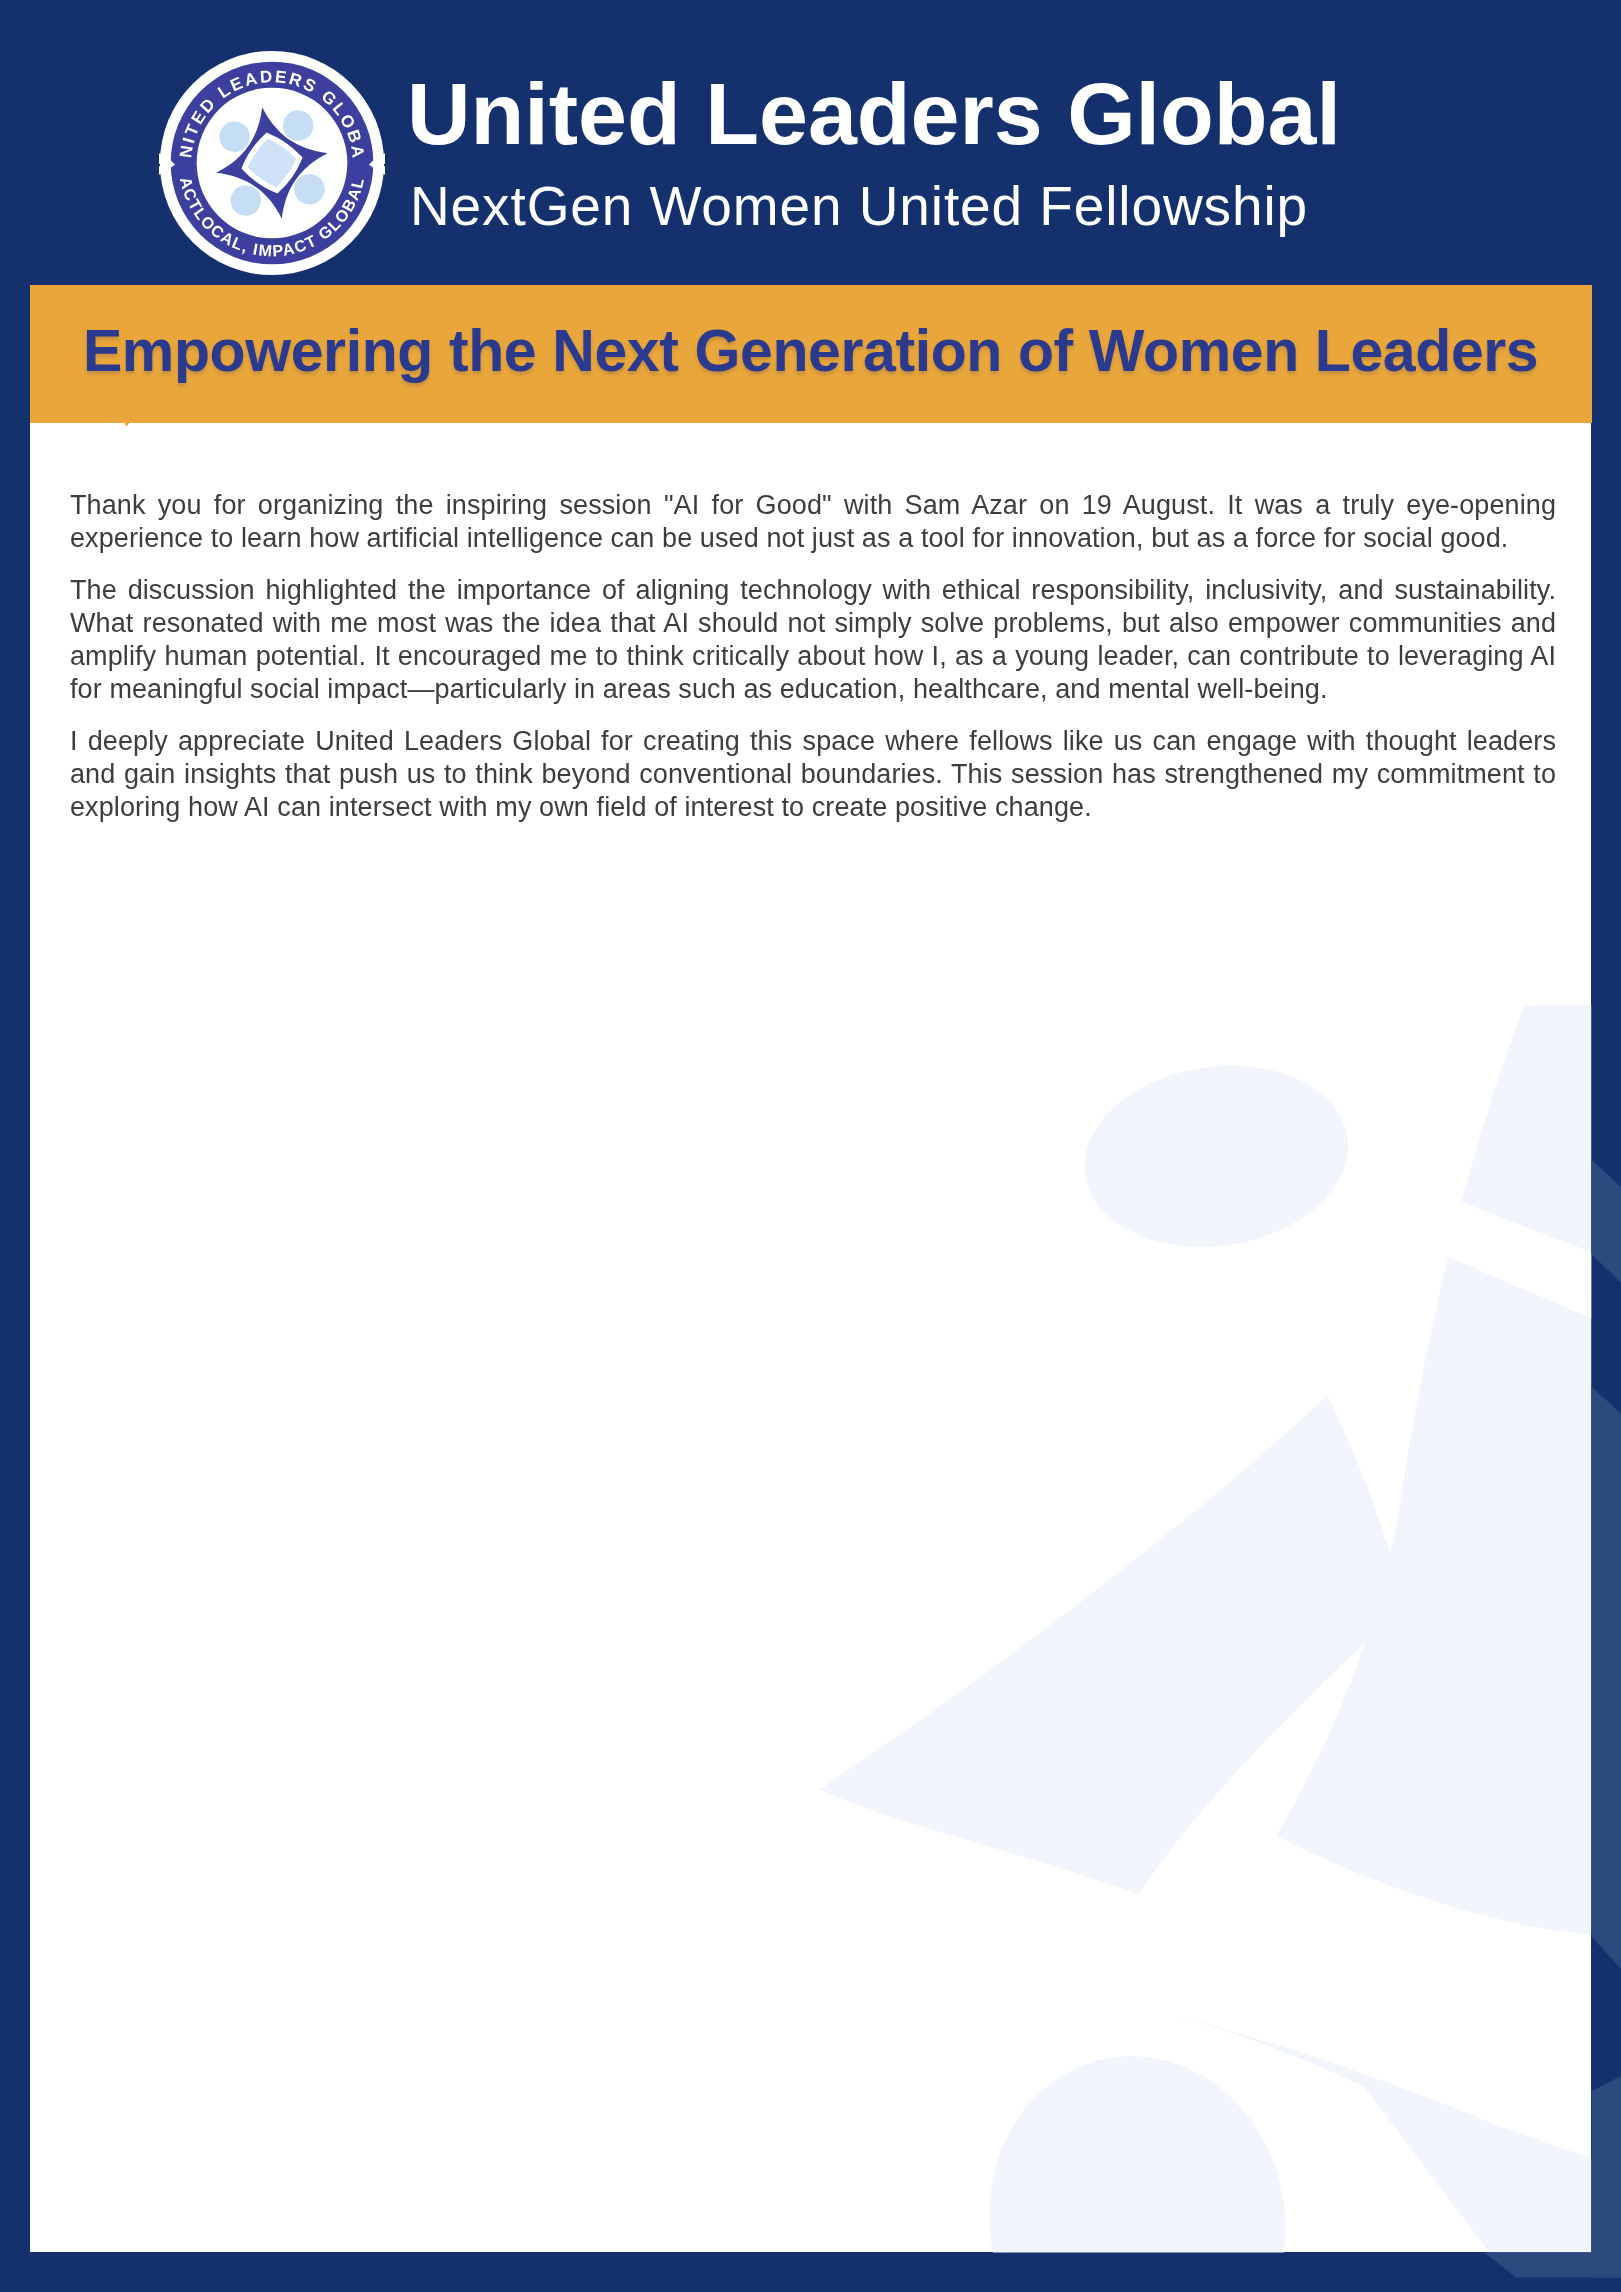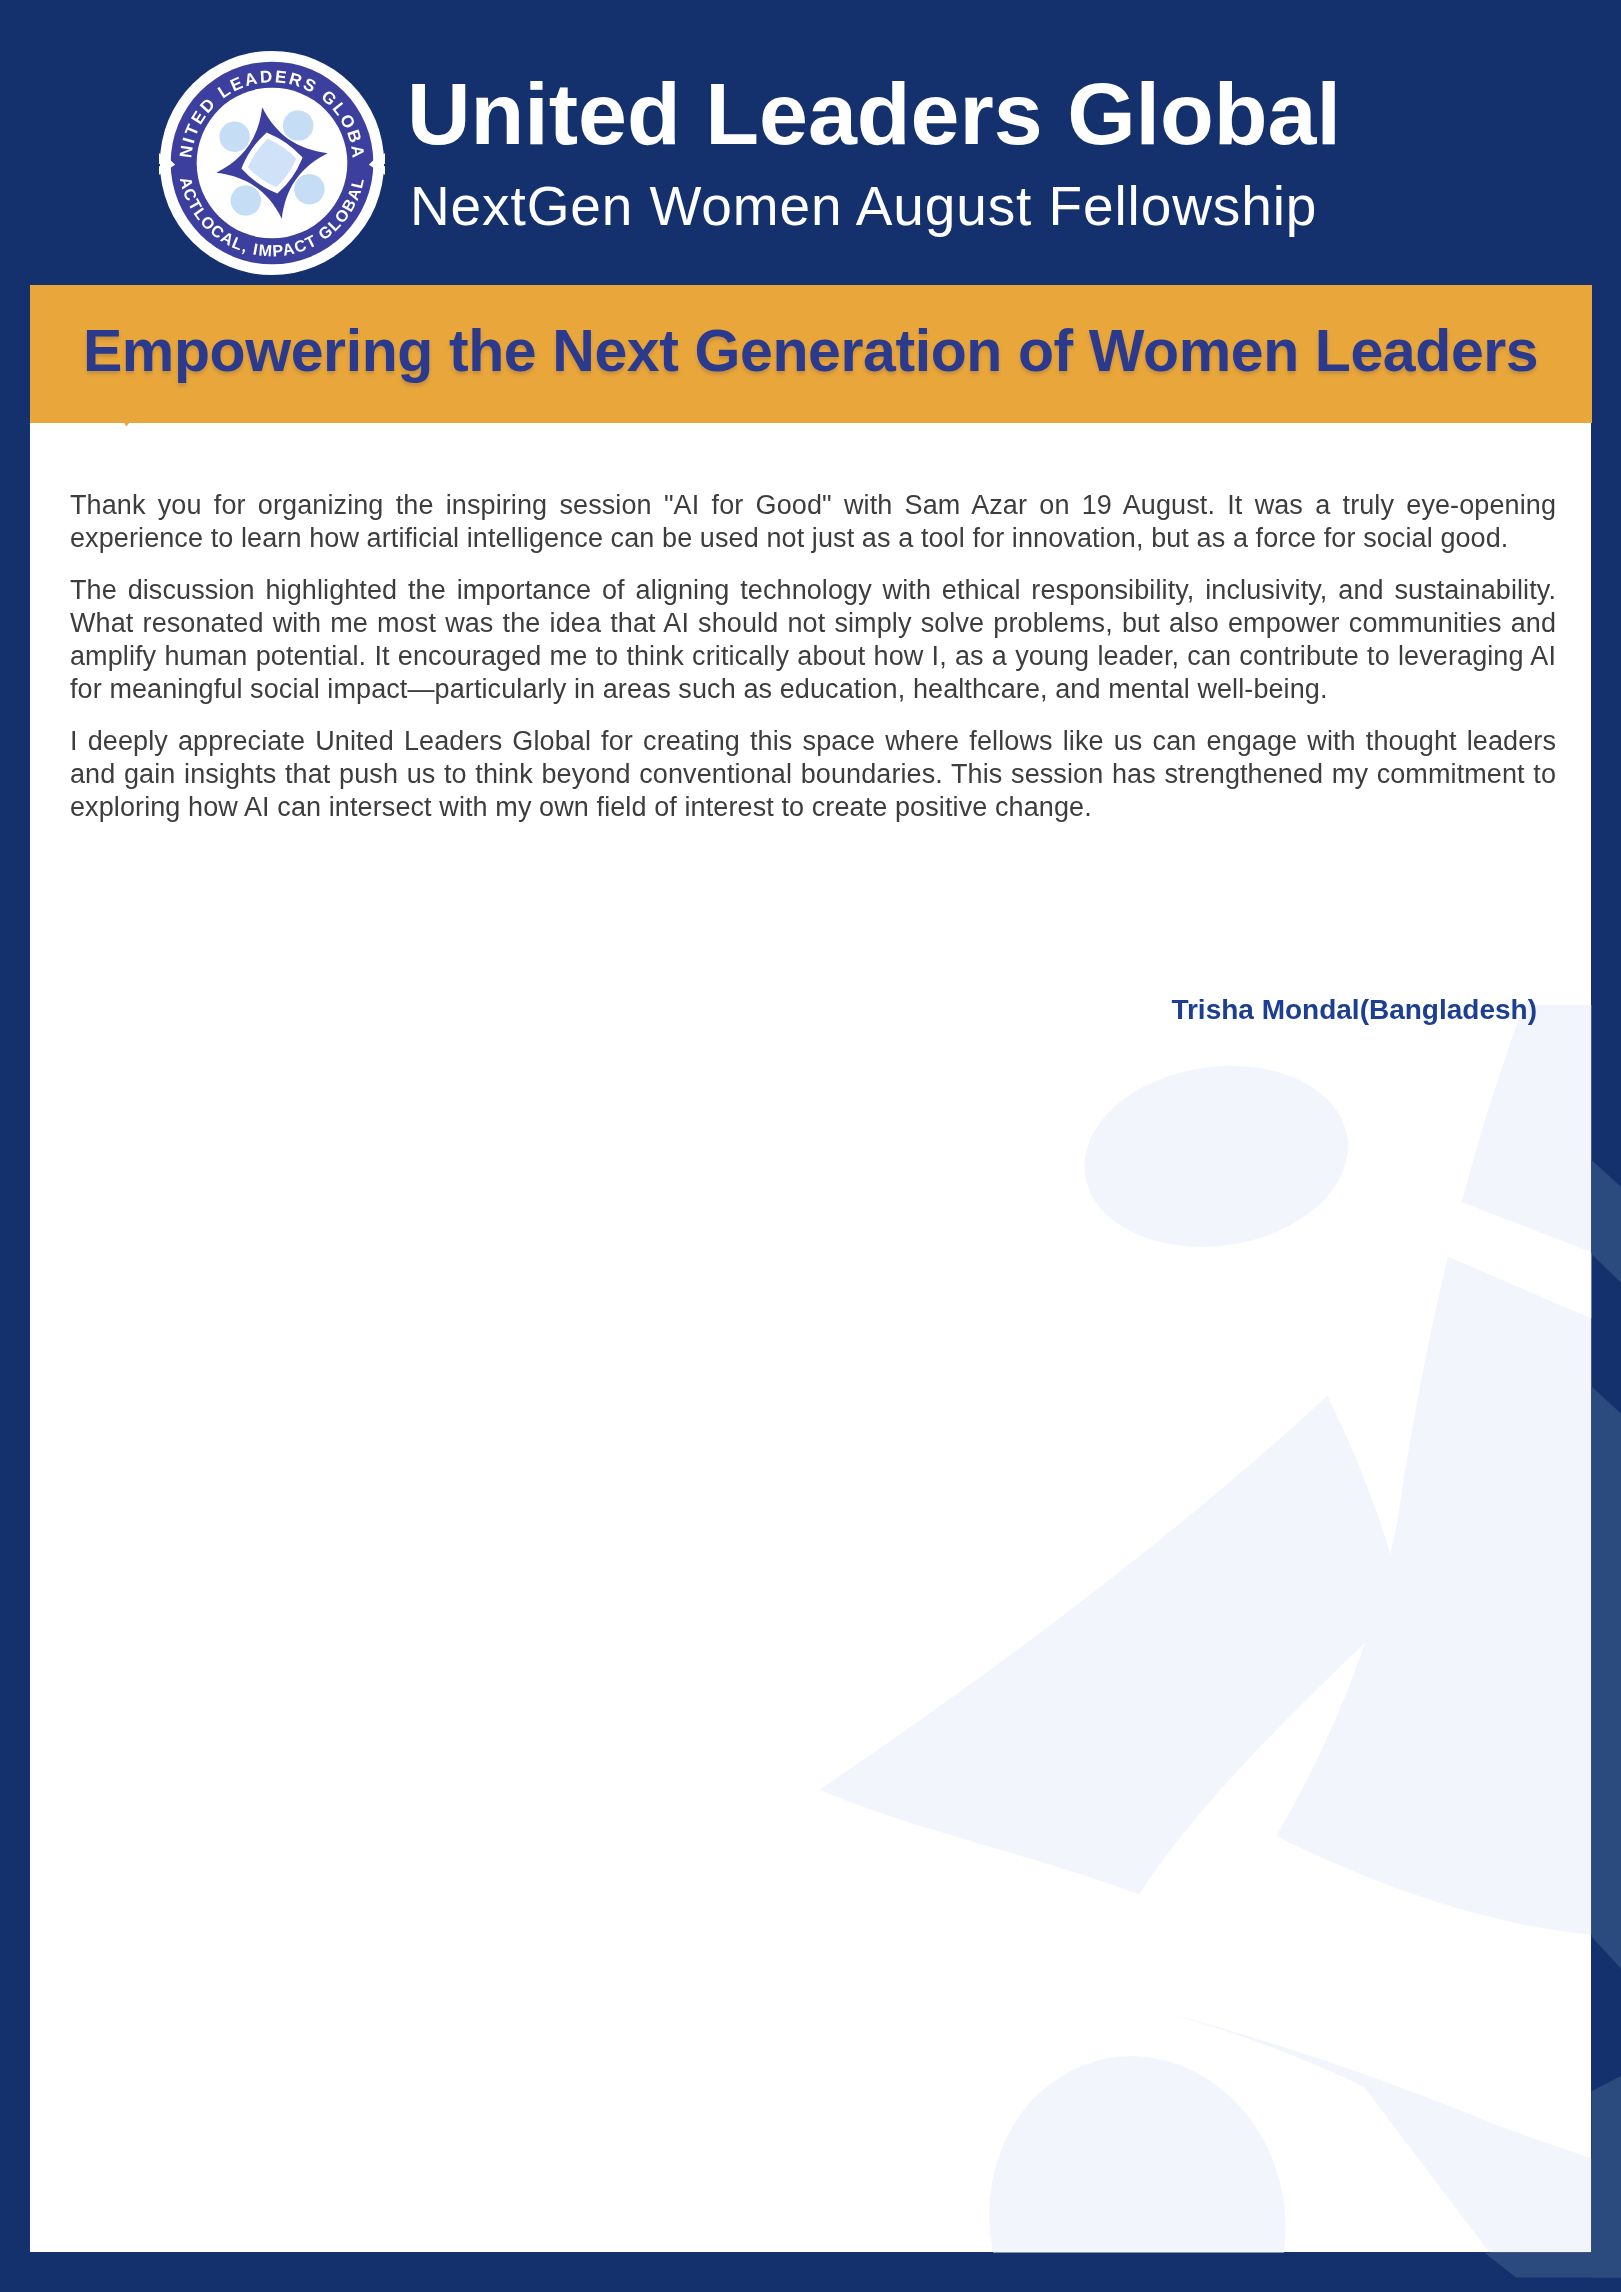--- a/index.html
+++ b/index.html
@@ -117,21 +117,21 @@
         <circle cx="36" cy="-36" r="17" fill="var(--logo-light-blue)"></circle>
         <circle cx="36" cy="36" r="17" fill="var(--logo-light-blue)"></circle>
         <circle cx="-36" cy="36" r="17" fill="var(--logo-light-blue)"></circle>
         <circle cx="-36" cy="-36" r="17" fill="var(--logo-light-blue)"></circle>
         <path d="M 0 -63 C 10 -30 30 -10 63 0 C 30 10 10 30 0 63 C -10 30 -30 10 -63 0 C -30 -10 -10 -30 0 -63 Z" fill="var(--logo-primary)"></path>
         <path d="M 0 -31 Q 19 -19 31 0 Q 19 19 0 31 Q -19 19 -31 0 Q -19 -19 0 -31 Z" fill="var(--logo-pale-blue)" stroke="#ffffff" stroke-width="6"></path>
       </g>
     </svg>
 
     <div class="header-title">United Leaders Global</div>
-    <div class="header-subtitle">NextGen Women August Fellowship</div>
+    <div class="header-subtitle">NextGen Women United Fellowship</div>
   </header>
 
   <div class="banner">
     <span class="banner-text">Empowering the Next Generation of Women Leaders</span>
   </div>
   <svg class="banner-tail" width="1621" height="2293" viewBox="0 0 1810 2560" aria-hidden="true" style="width:1621px;height:2293px;">
     <polygon points="127,450 163,450 141,476" fill="var(--orange)"></polygon>
   </svg>
 
   <div class="border-left"></div>
@@ -178,16 +178,15 @@
       <polygon points="1657,2515 1810,2515 1810,2543 1693,2543" fill="var(--navy-light-overlay)"></polygon>
     </g>
   </svg>
 
   <main class="content">
     <p>Thank you for organizing the inspiring session "AI for Good" with Sam Azar on 19 August. It was a truly eye-opening experience to learn how artificial intelligence can be used not just as a tool for innovation, but as a force for social good.</p>
     <p>The discussion highlighted the importance of aligning technology with ethical responsibility, inclusivity, and sustainability. What resonated with me most was the idea that AI should not simply solve problems, but also empower communities and amplify human potential. It encouraged me to think critically about how I, as a young leader, can contribute to leveraging AI for meaningful social impact—particularly in areas such as education, healthcare, and mental well-being.</p>
     <p>I deeply appreciate United Leaders Global for creating this space where fellows like us can engage with thought leaders and gain insights that push us to think beyond conventional boundaries. This session has strengthened my commitment to exploring how AI can intersect with my own field of interest to create positive change.</p>
   </main>
 
-  <div class="signature">Trisha Mondal(Bangladesh)</div>
 
 </div>
 
 
 </body></html>

